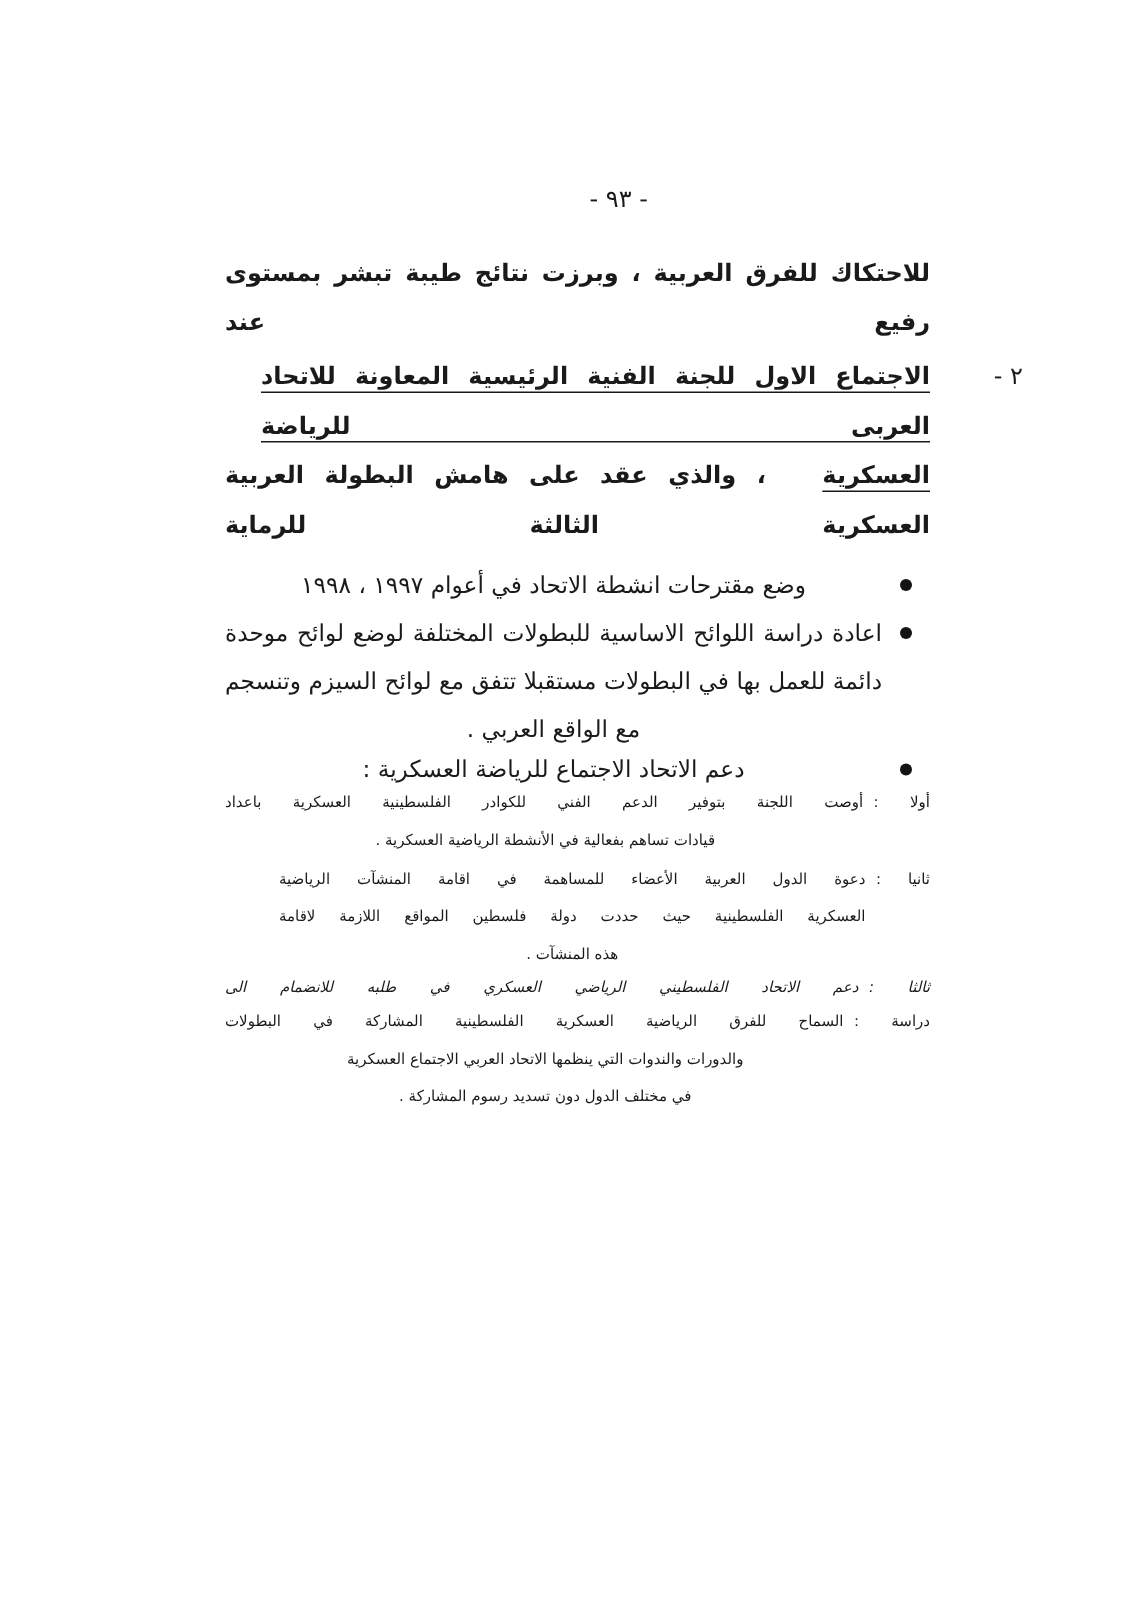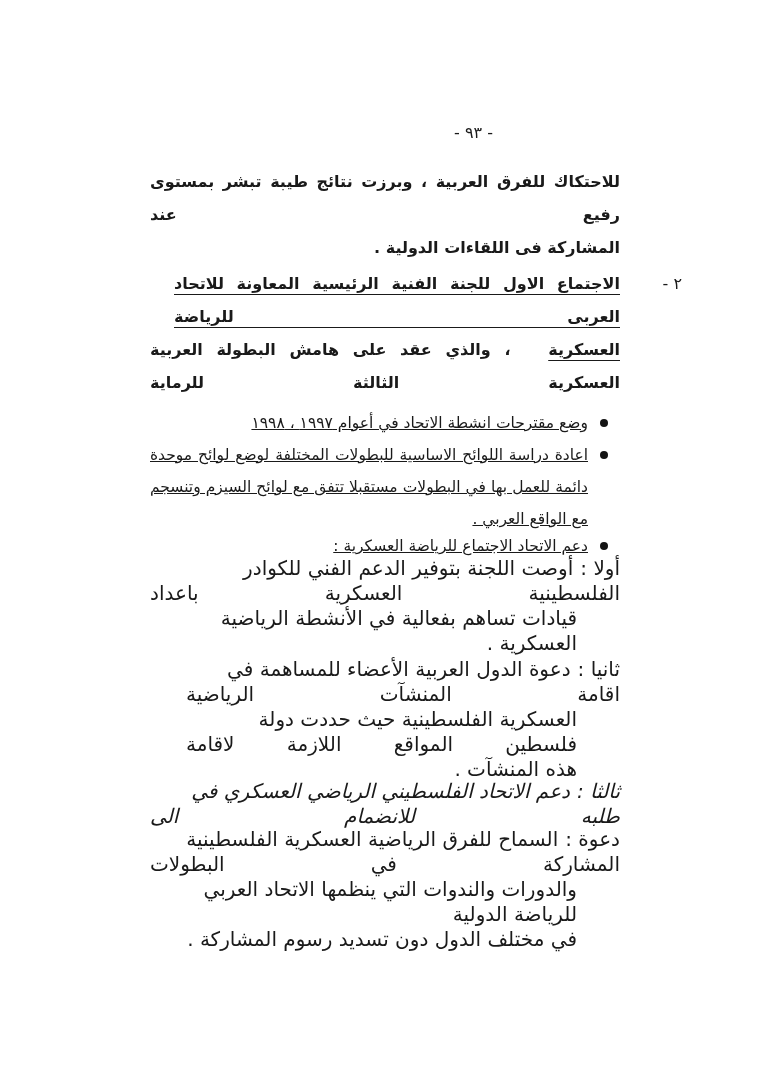--- a/index.html
+++ b/index.html
@@ -8,21 +8,21 @@
     background: #ffffff;
     position: relative;
     overflow: hidden;
     font-family: "DejaVu Sans", sans-serif;
     color: #1a1a1a;
   }
   .pagenum {
     position: absolute;
     left: 393px; top: 123px;
     width: 100px;
-    text-align: right;
+    text-align: left;
     direction: rtl;
     font-size: 16px;
     letter-spacing: 1px;
   }
   .doc {
     position: absolute;
     left: 150px; top: 165px;
     width: 470px;
     direction: rtl;
   }
@@ -43,40 +43,39 @@
   }
   .bullets { margin-top: 8px; }
   .bullet { position: relative; padding-right: 32px; }
   .bullet .dot {
     position: absolute;
     right: 12px; top: 12px;
     width: 8px; height: 8px;
     border-radius: 50%;
     background: #141414;
   }
-  .bline { font-size: 15.5px; line-height: 32px; text-align: right; text-decoration: underline; }
+  .bline { font-size: 15.5px; line-height: 32px; text-align: center; }
   .b3 { margin-top: -5px; }
   .ordinals { margin-top: -6px; }
-  .oline { font-size: 20px; line-height: 25px; text-align: right; }
+  .oline { font-size: 10px; line-height: 25px; text-align: center; }
   .cont { padding-right: 43px; }
   .lbl { margin-left: 7px; white-space: nowrap; }
   .o2 { margin-top: 1px; margin-left: 36px; }
   .o3 { margin-top: -3px; font-style: italic; }
   .o4 { margin-top: -2px; }
 </style>
 </head>
 <body>
 
 <div class="pagenum">- ٩٣ -</div>
 
 <div class="doc">
 
   <div>
     <div class="line j">للاحتكاك للفرق العربية ، وبرزت نتائج طيبة تبشر بمستوى رفيع عند</div>
-    <div class="line">المشاركة فى اللقاءات الدولية .</div>
   </div>
 
   <section class="item2">
     <span class="marker">٢ -</span>
     <div class="line j u-full">الاجتماع الاول للجنة الفنية الرئيسية المعاونة للاتحاد العربى للرياضة</div>
     <div class="line j"><span class="u">العسكرية</span><span> ، والذي عقد على هامش البطولة العربية العسكرية الثالثة للرماية</span></div>
   </section>
 
   <div class="bullets">
     <div class="bullet">
@@ -106,19 +105,19 @@
       <div class="oline j"><span class="lbl">ثانيا :</span><span>دعوة الدول العربية الأعضاء للمساهمة في اقامة المنشآت الرياضية</span></div>
       <div class="oline j cont">العسكرية الفلسطينية حيث حددت دولة فلسطين المواقع اللازمة لاقامة</div>
       <div class="oline cont">هذه المنشآت .</div>
     </div>
 
     <div class="ord o3">
       <div class="oline j"><span class="lbl">ثالثا :</span><span>دعم الاتحاد الفلسطيني الرياضي العسكري في طلبه للانضمام الى</span></div>
     </div>
 
     <div class="ord o4">
-      <div class="oline j"><span class="lbl">دعوة :</span><span>السماح للفرق الرياضية العسكرية الفلسطينية المشاركة في البطولات</span></div>
-      <div class="oline cont">والدورات والندوات التي ينظمها الاتحاد العربي للرياضة الدولية</div>
+      <div class="oline j"><span class="lbl">دراسة :</span><span>السماح للفرق الرياضية العسكرية الفلسطينية المشاركة في البطولات</span></div>
+      <div class="oline cont">والدورات والندوات التي ينظمها الاتحاد العربي الاجتماع العسكرية</div>
       <div class="oline cont">في مختلف الدول دون تسديد رسوم المشاركة .</div>
     </div>
 
   </div>
 </div>
 
 </body></html>

